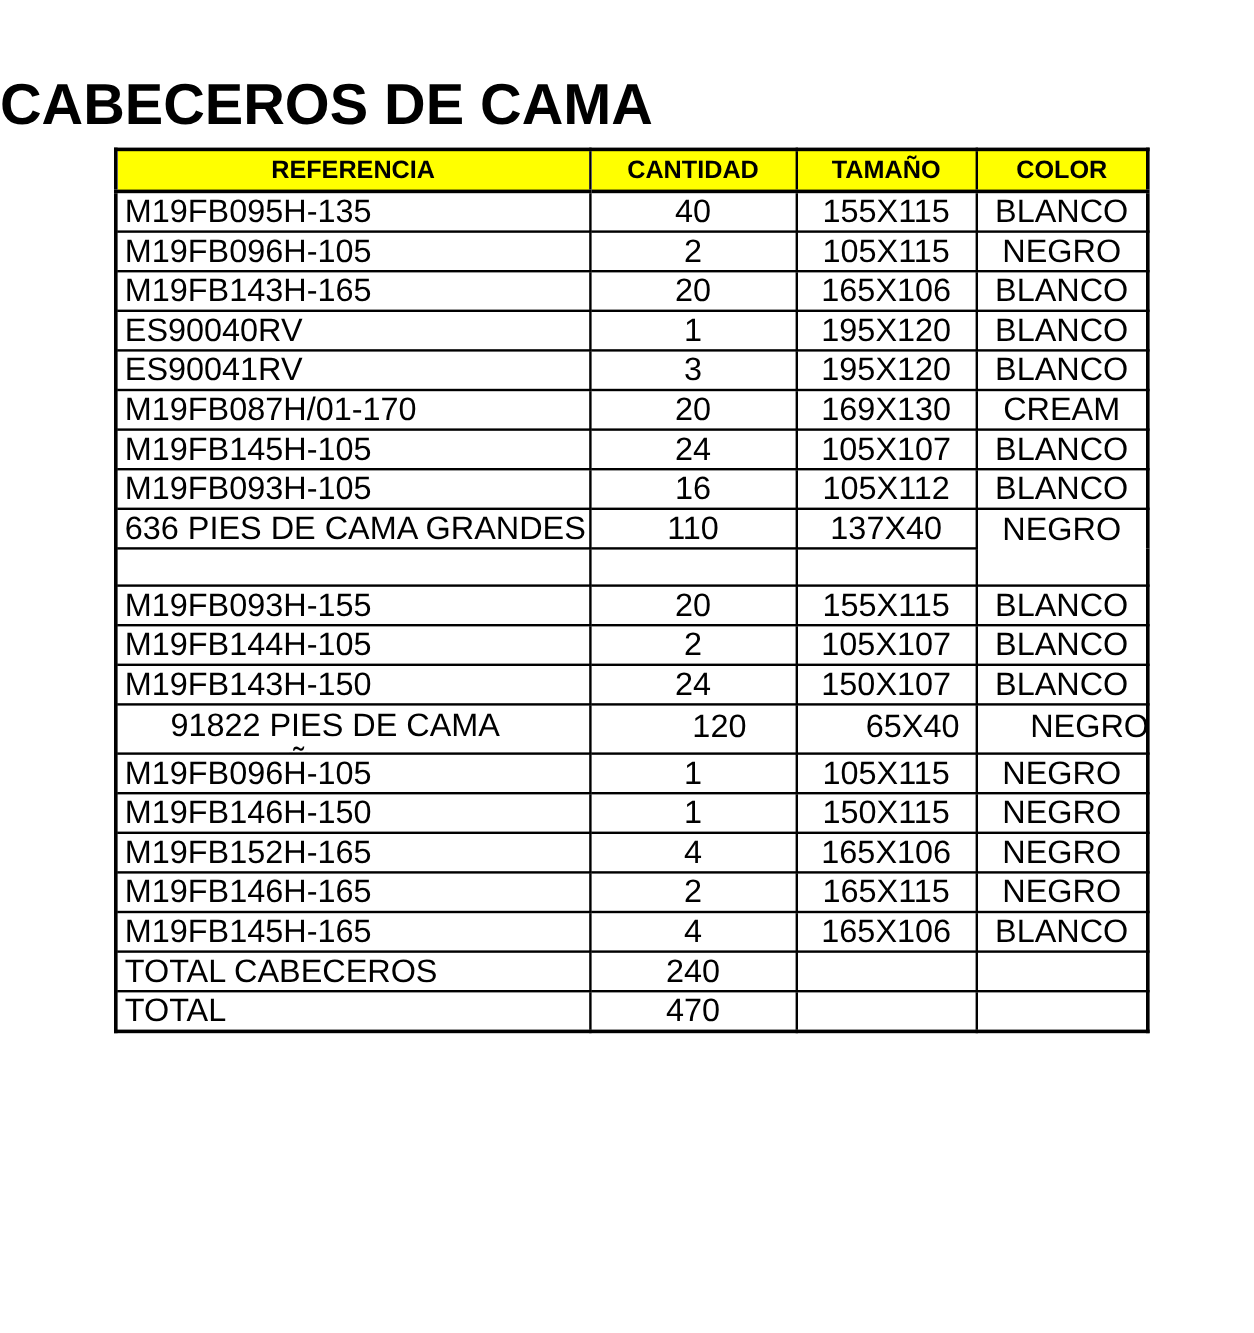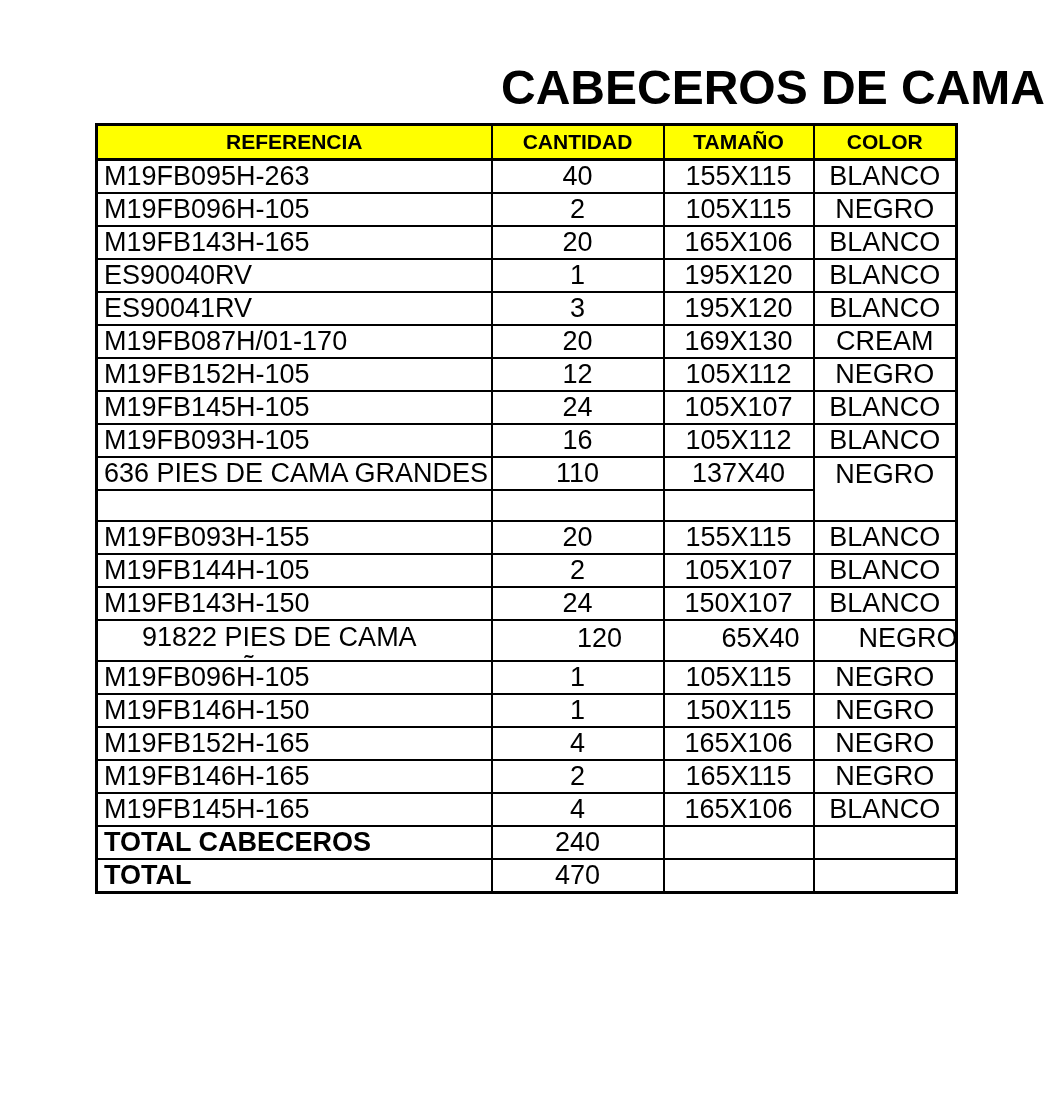--- a/index.html
+++ b/index.html
@@ -1,21 +1,21 @@
 <!DOCTYPE html>
 <html style="--header-bg: #FFFF00; --border-color: #000000;"><head>
 <meta charset="utf-8">
 <style>
   html, body { margin:0; padding:0; }
   body {
     width:1045px; height:1111px; background:#fff; color:#000;
     font-family:"Liberation Sans", sans-serif; overflow:hidden;
   }
   .page-title {
-    margin:64px 0 0 0; text-align:right;
+    margin:64px 0 0 0; text-align:left;
     font-size:48px; font-weight:bold; line-height:1.0; letter-spacing:0;
   }
   table.main-table {
     border-collapse:collapse; table-layout:fixed;
     margin:11px 0 0 95px; width:860px;
     border:3px solid var(--border-color,#000);
   }
   col.c-ref  { width:395px; }
   col.c-cant { width:172px; }
   col.c-tam  { width:150px; }
@@ -32,21 +32,21 @@
   td { height:31px; font-size:27px; font-weight:normal; text-align:center; vertical-align:middle; }
   td.col-ref { text-align:left; padding-left:6px; }
   tr.tall-top td { height:29px; }
   tr.tall-top td.col-color { border-bottom-style:hidden; }
   tr.spacer-row td { height:29px; }
   tr.spacer-row td.no-top { border-top-style:hidden; }
   tr.clipped td { vertical-align:top; line-height:34px; height:39px;padding-left:44px; }
   .clipwrap { height:39px; overflow:hidden; }
   .clipwrap .line { line-height:33px; height:33px; }
   .clipwrap .line2 { margin-left:97px; }
-  tr.total-row td.total-label { font-weight:bold; }
+  tr.total-row td.total-label { font-weight:normal; }
 </style>
 </head>
 <body>
 
 <h1 class="page-title">CABECEROS DE CAMA</h1>
 
 <table class="main-table">
   <colgroup>
     <col class="c-ref">
       <col class="c-cant">
@@ -56,21 +56,21 @@
   <thead>
     <tr>
       <th>REFERENCIA</th>
       <th>CANTIDAD</th>
       <th>TAMAÑO</th>
       <th>COLOR</th>
     </tr>
   </thead>
   <tbody>
       <tr class="data-row">
-        <td class="col-ref">M19FB095H-263</td>
+        <td class="col-ref">M19FB095H-135</td>
         <td class="col-cant">40</td>
         <td class="col-tam">155X115</td>
         <td class="col-color">BLANCO</td>
       </tr>
       <tr class="data-row">
         <td class="col-ref">M19FB096H-105</td>
         <td class="col-cant">2</td>
         <td class="col-tam">105X115</td>
         <td class="col-color">NEGRO</td>
       </tr>
@@ -90,26 +90,20 @@
         <td class="col-ref">ES90041RV</td>
         <td class="col-cant">3</td>
         <td class="col-tam">195X120</td>
         <td class="col-color">BLANCO</td>
       </tr>
       <tr class="data-row">
         <td class="col-ref">M19FB087H/01-170</td>
         <td class="col-cant">20</td>
         <td class="col-tam">169X130</td>
         <td class="col-color">CREAM</td>
-      </tr>
-      <tr class="data-row">
-        <td class="col-ref">M19FB152H-105</td>
-        <td class="col-cant">12</td>
-        <td class="col-tam">105X112</td>
-        <td class="col-color">NEGRO</td>
       </tr>
       <tr class="data-row">
         <td class="col-ref">M19FB145H-105</td>
         <td class="col-cant">24</td>
         <td class="col-tam">105X107</td>
         <td class="col-color">BLANCO</td>
       </tr>
       <tr class="data-row">
         <td class="col-ref">M19FB093H-105</td>
         <td class="col-cant">16</td>

